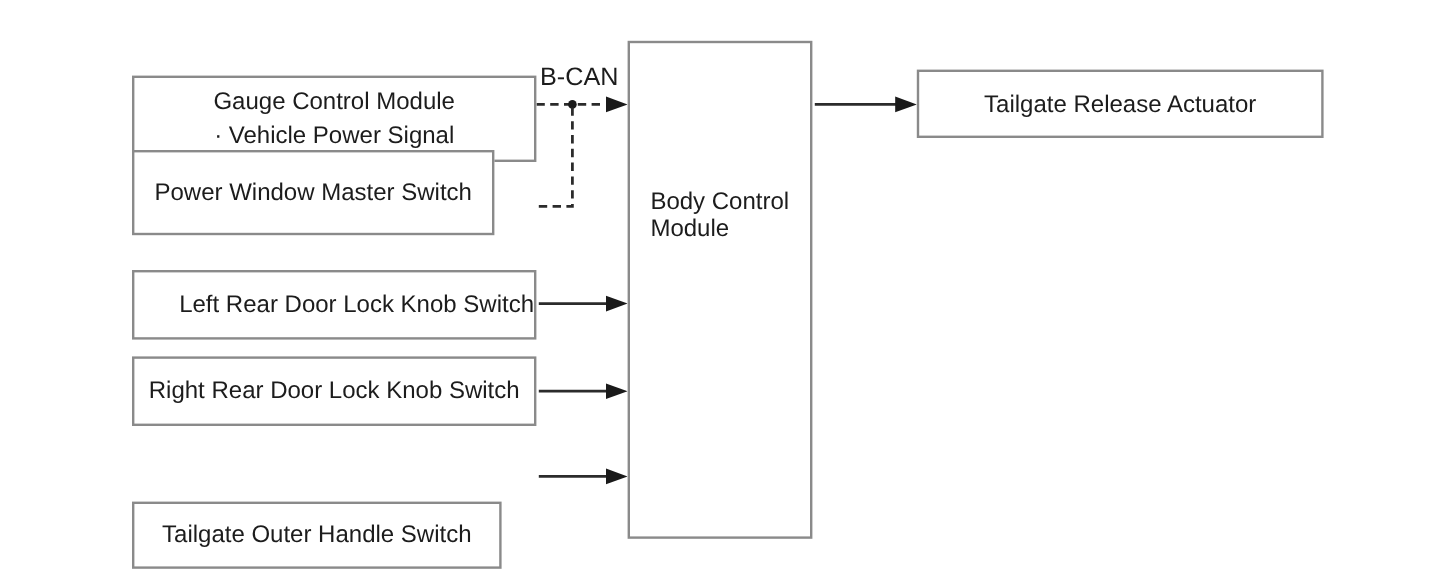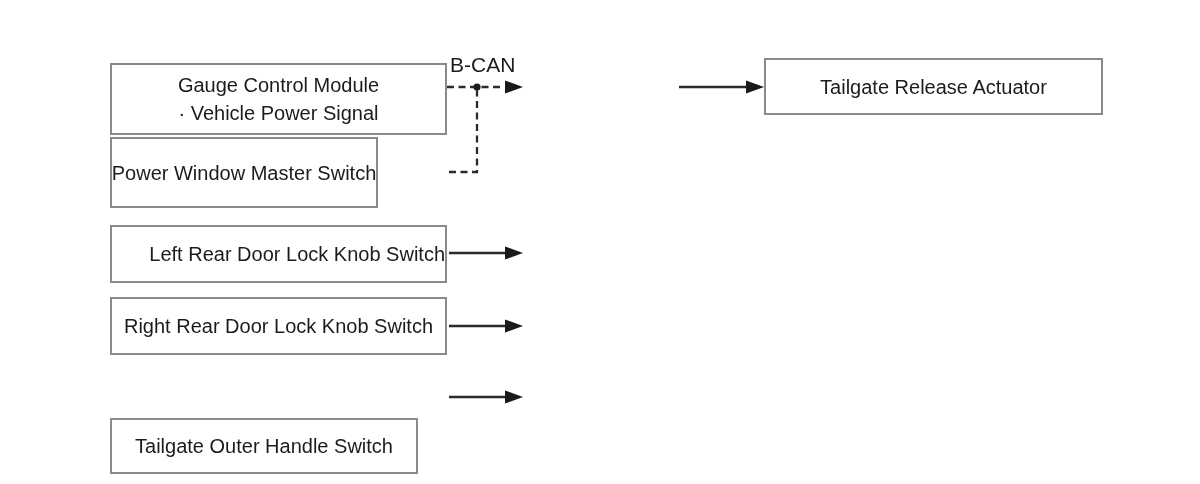--- a/index.html
+++ b/index.html
@@ -24,21 +24,21 @@
     display: flex;
     flex-direction: column;
     align-items: center;
     justify-content: center;
     text-align: center;
     font-size: 20px;
     line-height: 28px;
     white-space: nowrap;
   }
   .node--gauge          { left: 110px; top: 51px;  width: 337px; height: 72px; margin-top: 12px; }
-  .node--power-window   { left: 110px; top: 137px; width: 268px; height: 71px; }
+  .node--power-window   { left: 110px; top: 125px; width: 302px; height: 71px; }
   .node--left-rear      { left: 110px; top: 225px; width: 337px; height: 58px; align-items: flex-end; }
   .node--right-rear     { left: 110px; top: 297px; width: 337px; height: 58px; }
   .node--tailgate-outer { left: 110px; top: 370px; width: 308px; height: 56px; margin-top: 48px; }
   .node--bcm            { left: 523px; top: 34px;  width: 154px; height: 415px;
                           display: block; text-align: left; }
   .node--actuator       { left: 764px; top: 58px;  width: 339px; height: 57px; }
   .bcm-text {
     position: absolute;
     left: 17px;
     top: 121px;
@@ -120,18 +120,24 @@
   </div>
 
   <div class="node node--right-rear">
     <span>Right Rear Door Lock Knob Switch</span>
   </div>
 
   <div class="node node--tailgate-outer">
     <span>Tailgate Outer Handle Switch</span>
   </div>
 
+  <div class="node node--bcm">
+    <div class="bcm-text">
+      <div>Body Control</div>
+      <div>Module</div>
+    </div>
+  </div>
 
   <div class="node node--actuator">
     <span>Tailgate Release Actuator</span>
   </div>
 
 </div>
 
 </body></html>

